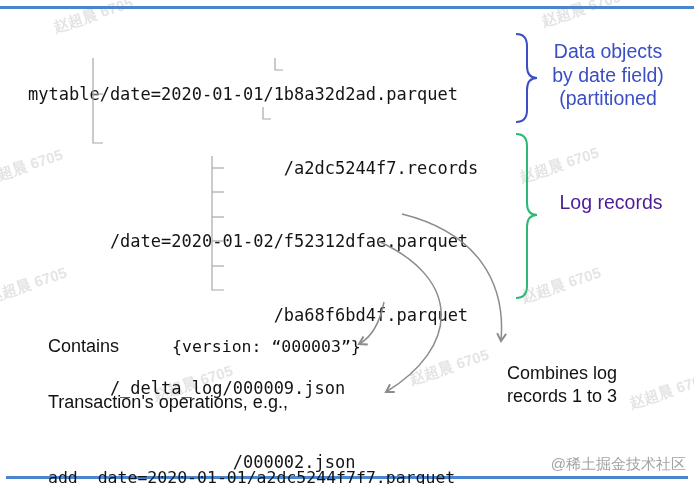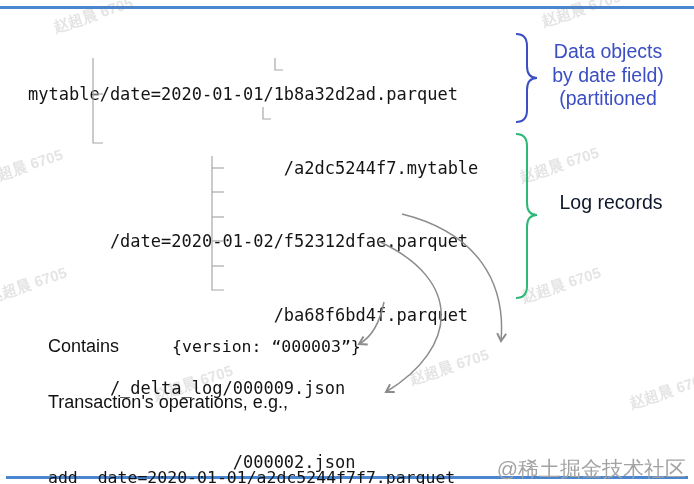--- a/index.html
+++ b/index.html
@@ -12,33 +12,33 @@
 
   .tree{
     position:absolute;left:28px;top:33px;
     font-family:"DejaVu Sans Mono",monospace;font-size:17px;line-height:24.5px;
     white-space:pre;color:#141414;
   }
   #overlay{position:absolute;left:0;top:0;pointer-events:none;}
 
   .anno{position:absolute;text-align:center;font-weight:500;line-height:23.5px;font-size:19.5px;}
   .anno-blue{left:528px;top:40px;width:144px;color:#3b4ec4;margin-left:8px;}
-  .anno-green{left:528px;top:191px;width:166px;color:#0f172a;}
+  .anno-green{left:528px;top:191px;width:166px;color:#4c1d95;}
 
   .note{position:absolute;font-size:18px;color:#111;}
   .note-contains{left:48px;top:336px;}
   .note-trans{left:48px;top:392px;}
   .note-combines{left:507px;top:362px;line-height:23px;}
   .mono-inline{font-family:"DejaVu Sans Mono",monospace;font-size:16.5px;margin-left:48px;}
   .ops{font-family:"DejaVu Sans Mono",monospace;font-size:16.5px;line-height:24px;
        white-space:pre;margin-top:5px;color:#141414;}
 
   .wm{position:absolute;font-size:15px;font-weight:700;color:rgba(120,120,120,0.20);
       transform:rotate(-18deg);white-space:nowrap;}
-  .credit{position:absolute;right:8px;top:455px;font-size:21px;color:#a3a3a3;}
+  .credit{position:absolute;right:8px;top:455px;font-size:15px;color:#a3a3a3;}
 </style>
 </head>
 <body>
 
 <div id="canvas">
 
   <div class="topline"></div>
   <div class="bottomline"></div>
 
   <span class="wm" style="left:52px;top:6px">赵超晨 6705</span>
@@ -46,21 +46,21 @@
   <span class="wm" style="left:-18px;top:158px">赵超晨 6705</span>
   <span class="wm" style="left:518px;top:156px">赵超晨 6705</span>
   <span class="wm" style="left:-14px;top:276px">赵超晨 6705</span>
   <span class="wm" style="left:520px;top:276px">赵超晨 6705</span>
   <span class="wm" style="left:152px;top:374px">赵超晨 6705</span>
   <span class="wm" style="left:408px;top:358px">赵超晨 6705</span>
   <span class="wm" style="left:628px;top:382px">赵超晨 6705</span>
 
   <div class="tree">
     <div>mytable/date=2020-01-01/1b8a32d2ad.parquet</div>
-    <div>                         /a2dc5244f7.mytable</div>
+    <div>                         /a2dc5244f7.records</div>
     <div>        /date=2020-01-02/f52312dfae.parquet</div>
     <div>                        /ba68f6bd4f.parquet</div>
     <div>        /_delta_log/000009.json</div>
     <div>                    /000002.json</div>
     
     
     
     
     
   </div>
@@ -111,16 +111,20 @@
   </div>
 
   <div class="note note-trans">
     <div>Transaction's operations, e.g.,</div>
     <div class="ops">
       <div>add  date=2020-01-01/a2dc5244f7f7.parquet</div>
       
     </div>
   </div>
 
+  <div class="note note-combines">
+    <div>Combines log</div>
+    <div>records 1 to 3</div>
+  </div>
 
   <div class="credit">@稀土掘金技术社区</div>
 
 </div>
 
 </body></html>

